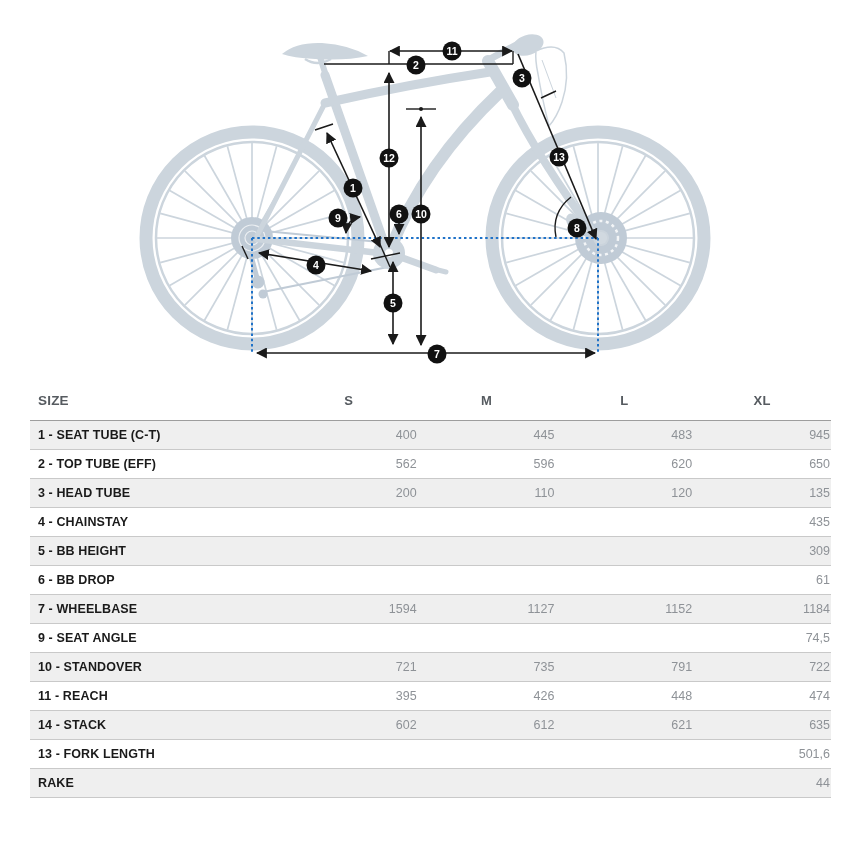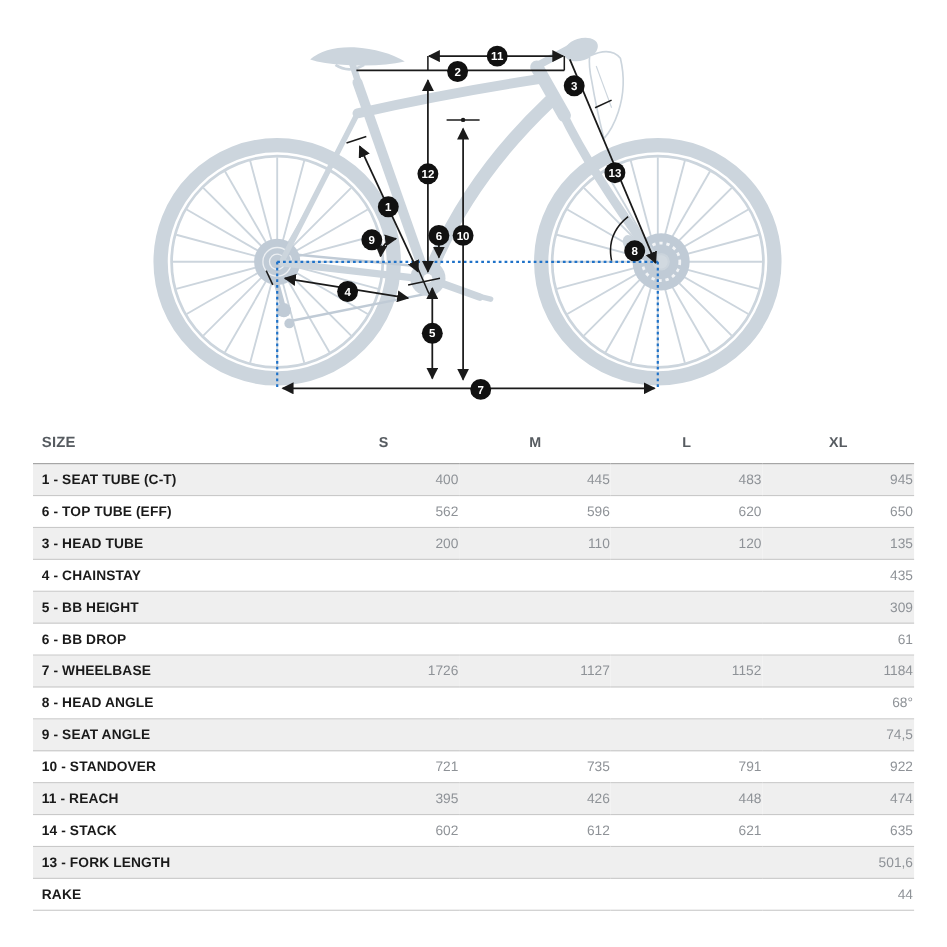--- a/index.html
+++ b/index.html
@@ -238,21 +238,21 @@
       </thead>
       <tbody>
         <tr>
           <th>1 - SEAT TUBE (C-T)</th>
           <td>400</td>
           <td>445</td>
           <td>483</td>
           <td>945</td>
         </tr>
         <tr>
-          <th>6 - TOP TUBE (EFF)</th>
+          <th>2 - TOP TUBE (EFF)</th>
           <td>562</td>
           <td>596</td>
           <td>620</td>
           <td>650</td>
         </tr>
         <tr>
           <th>3 - HEAD TUBE</th>
           <td>200</td>
           <td>110</td>
           <td>120</td>
@@ -265,39 +265,35 @@
         <tr>
           <th>5 - BB HEIGHT</th>
           <td colspan="4">309</td>
         </tr>
         <tr>
           <th>6 - BB DROP</th>
           <td colspan="4">61</td>
         </tr>
         <tr>
           <th>7 - WHEELBASE</th>
-          <td>1726</td>
+          <td>1594</td>
           <td>1127</td>
           <td>1152</td>
           <td>1184</td>
-        </tr>
-        <tr>
-          <th>8 - HEAD ANGLE</th>
-          <td colspan="4">68°</td>
         </tr>
         <tr>
           <th>9 - SEAT ANGLE</th>
           <td colspan="4">74,5</td>
         </tr>
         <tr>
           <th>10 - STANDOVER</th>
           <td>721</td>
           <td>735</td>
           <td>791</td>
-          <td>922</td>
+          <td>722</td>
         </tr>
         <tr>
           <th>11 - REACH</th>
           <td>395</td>
           <td>426</td>
           <td>448</td>
           <td>474</td>
         </tr>
         <tr>
           <th>14 - STACK</th>

